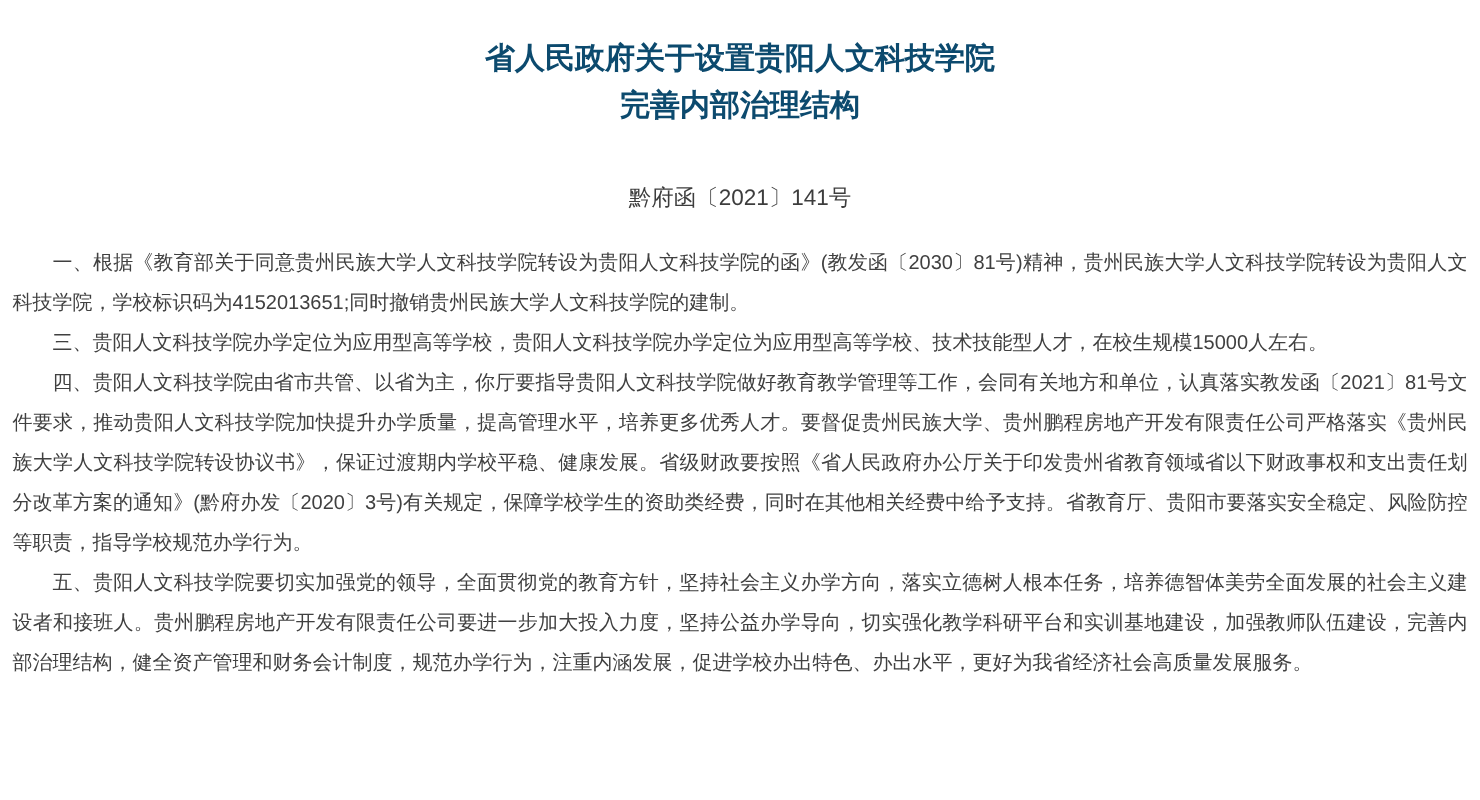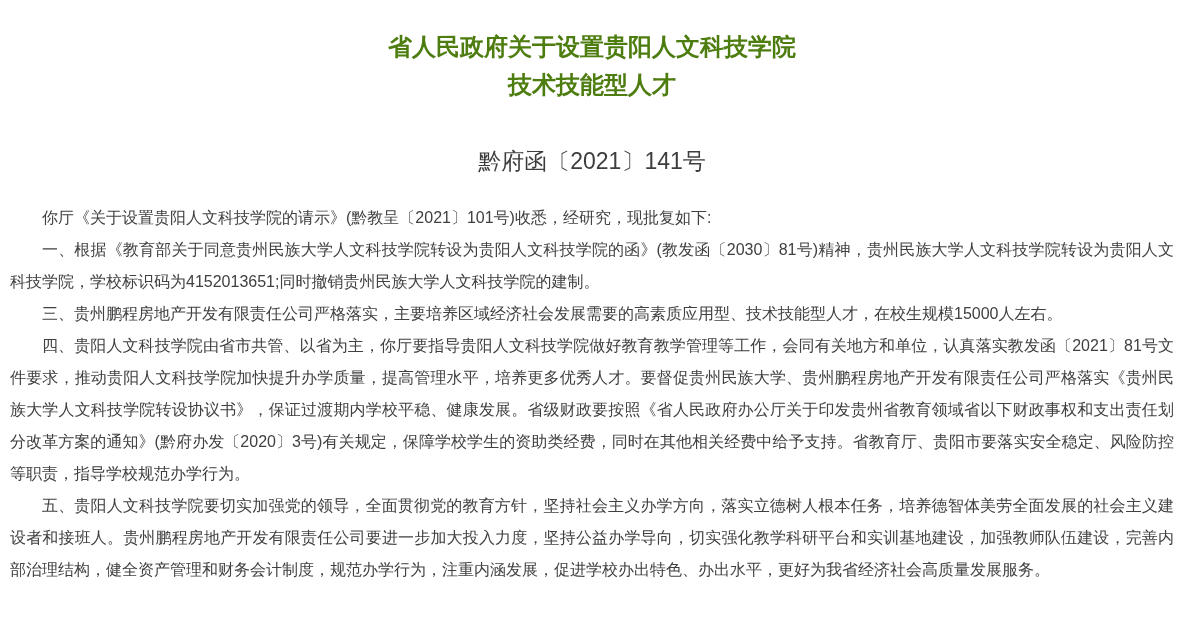--- a/index.html
+++ b/index.html
@@ -13,27 +13,27 @@
   .page {
     width: 1184px;
     height: 640px;
     padding: 28px 10px 0 10px;
     background: #ffffff;
   }
   .doc-title {
     text-align: center;
     font-size: 24px;
     font-weight: bold;
-    color: #4d7c0f;
+    color: #0c4a6e;
     line-height: 38px;
   }
   .doc-title span { display: block; }
   .doc-number {
     text-align: center;
-    font-size: 23px;
+    font-size: 18px;
     font-weight: normal;
     color: #3d3d3d;
     margin-top: 42px;
   }
   .doc-body {
     margin-top: 25px;
     font-size: 16px;
     line-height: 32px;
     color: #404040;
     text-align: justify;
@@ -45,26 +45,25 @@
     text-indent: 2em;
   }
 </style>
 </head>
 <body>
 
 <div class="page">
 
   <h1 class="doc-title">
     <span>省人民政府关于设置贵阳人文科技学院</span>
-    <span>技术技能型人才</span>
+    <span>完善内部治理结构</span>
   </h1>
 
   <div class="doc-number">黔府函〔2021〕141号</div>
 
   <div class="doc-body">
-    <p class="para">你厅《关于设置贵阳人文科技学院的请示》(黔教呈〔2021〕101号)收悉，经研究，现批复如下:</p>
     <p class="para">一、根据《教育部关于同意贵州民族大学人文科技学院转设为贵阳人文科技学院的函》(教发函〔2030〕81号)精神，贵州民族大学人文科技学院转设为贵阳人文科技学院，学校标识码为4152013651;同时撤销贵州民族大学人文科技学院的建制。</p>
-    <p class="para">三、贵州鹏程房地产开发有限责任公司严格落实，主要培养区域经济社会发展需要的高素质应用型、技术技能型人才，在校生规模15000人左右。</p>
+    <p class="para">三、贵阳人文科技学院办学定位为应用型高等学校，贵阳人文科技学院办学定位为应用型高等学校、技术技能型人才，在校生规模15000人左右。</p>
     <p class="para">四、贵阳人文科技学院由省市共管、以省为主，你厅要指导贵阳人文科技学院做好教育教学管理等工作，会同有关地方和单位，认真落实教发函〔2021〕81号文件要求，推动贵阳人文科技学院加快提升办学质量，提高管理水平，培养更多优秀人才。要督促贵州民族大学、贵州鹏程房地产开发有限责任公司严格落实《贵州民族大学人文科技学院转设协议书》，保证过渡期内学校平稳、健康发展。省级财政要按照《省人民政府办公厅关于印发贵州省教育领域省以下财政事权和支出责任划分改革方案的通知》(黔府办发〔2020〕3号)有关规定，保障学校学生的资助类经费，同时在其他相关经费中给予支持。省教育厅、贵阳市要落实安全稳定、风险防控等职责，指导学校规范办学行为。</p>
     <p class="para">五、贵阳人文科技学院要切实加强党的领导，全面贯彻党的教育方针，坚持社会主义办学方向，落实立德树人根本任务，培养德智体美劳全面发展的社会主义建设者和接班人。贵州鹏程房地产开发有限责任公司要进一步加大投入力度，坚持公益办学导向，切实强化教学科研平台和实训基地建设，加强教师队伍建设，完善内部治理结构，健全资产管理和财务会计制度，规范办学行为，注重内涵发展，促进学校办出特色、办出水平，更好为我省经济社会高质量发展服务。</p>
   </div>
 
 </div>
 
 </body></html>

